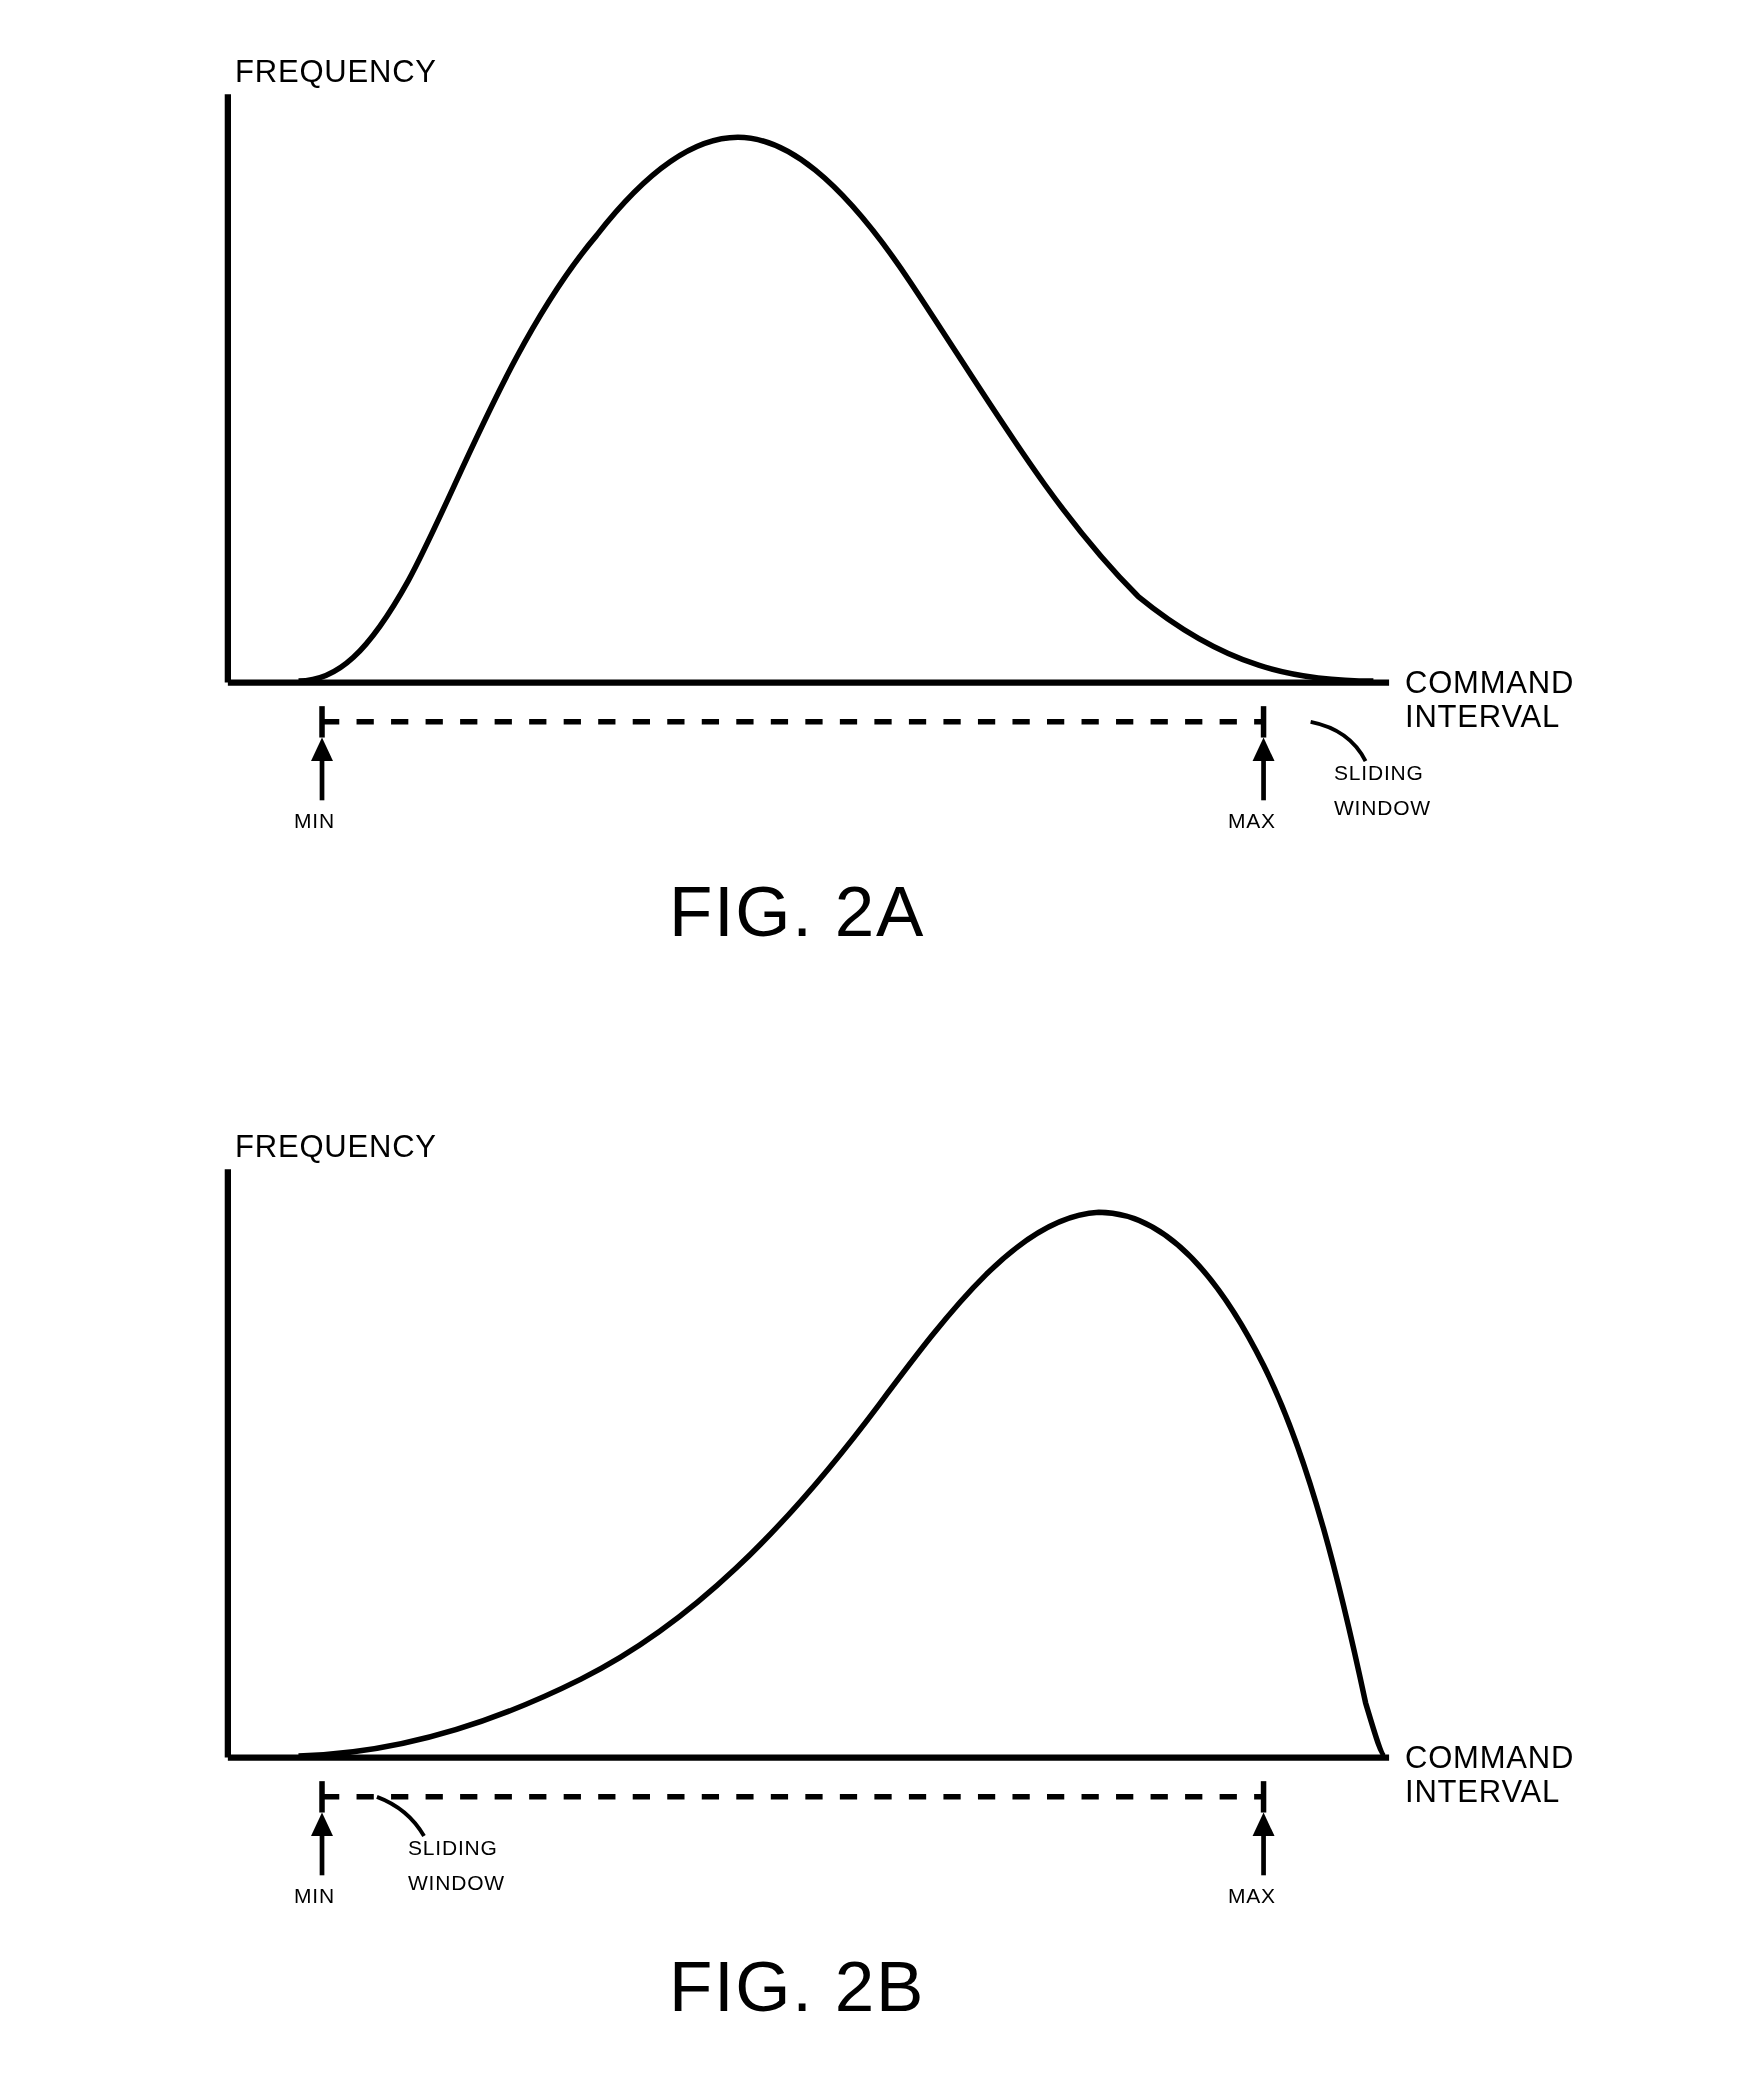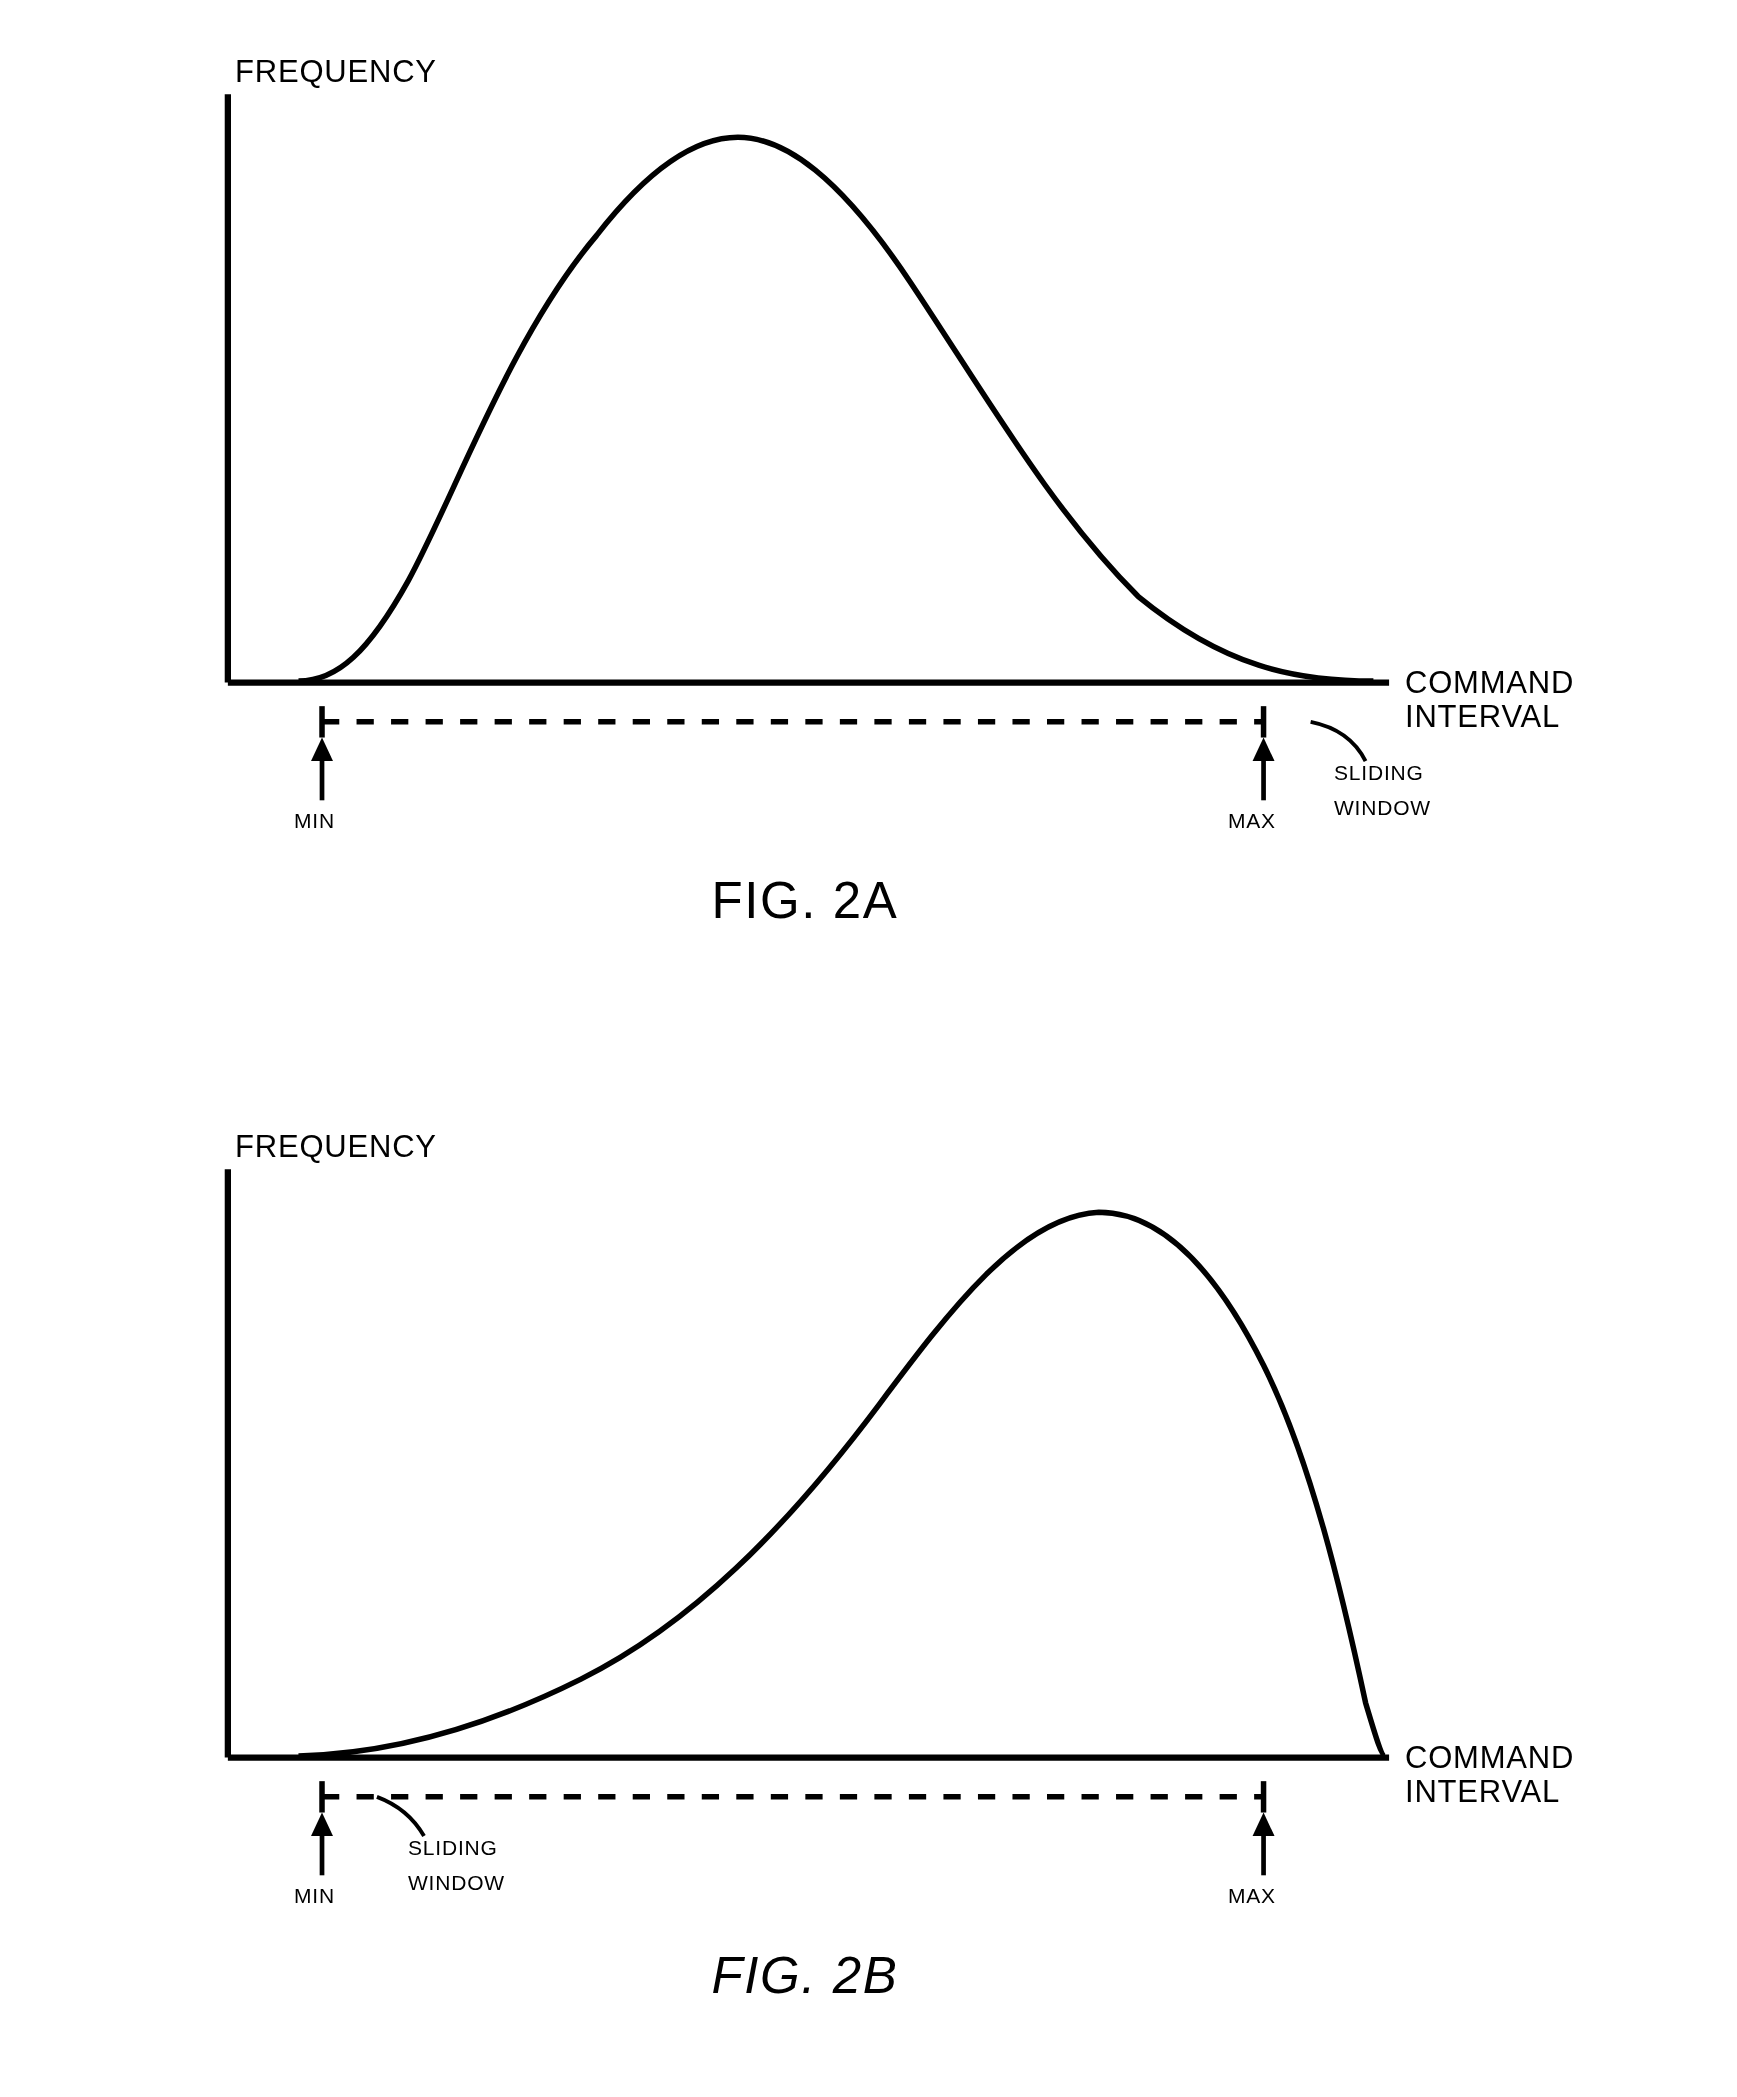--- a/index.html
+++ b/index.html
@@ -14,24 +14,24 @@
     position: relative;
     background: #ffffff;
   }
   .panel {
     position: absolute;
     left: 0;
     width: 1737px;
   }
   .fig-title {
     position: absolute;
-    left: 8px;
+    left: 0;
     width: 1594px;
     text-align: center;
-    font-size: 51px;
+    font-size: 71px;
     font-weight: 400;
     letter-spacing: 1.6px;
   }
   .axis-label {
     position: absolute;
     font-size: 31px;
     letter-spacing: 0.8px;
     line-height: 1.1;
   }
   .small-label {
@@ -151,17 +151,17 @@
 
     <div class="axis-label" style="left:1405px; top:666px;">COMMAND</div>
     <div class="axis-label" style="left:1405px; top:700px;">INTERVAL</div>
 
     <div class="small-label" style="left:294px; top:809px;">MIN</div>
     <div class="small-label" style="left:1228px; top:809px;">MAX</div>
 
     <div class="small-label" style="left:408px; top:761px;">SLIDING</div>
     <div class="small-label" style="left:408px; top:796px;">WINDOW</div>
 
-    <div class="fig-title" style="top:871px;font-style:italic;">FIG. 2B</div>
+    <div class="fig-title" style="top:871px;">FIG. 2B</div>
   </div>
 
 </div>
 
 
 </body></html>

